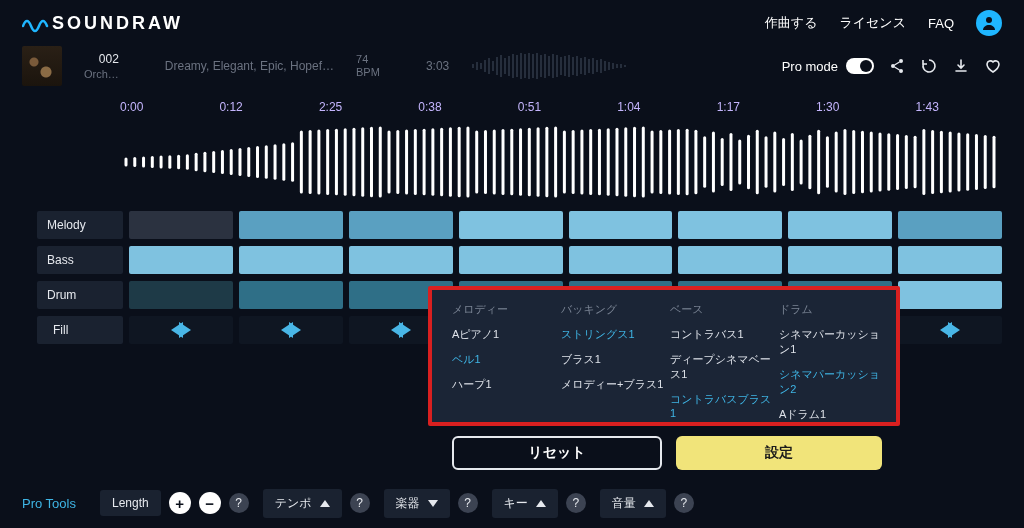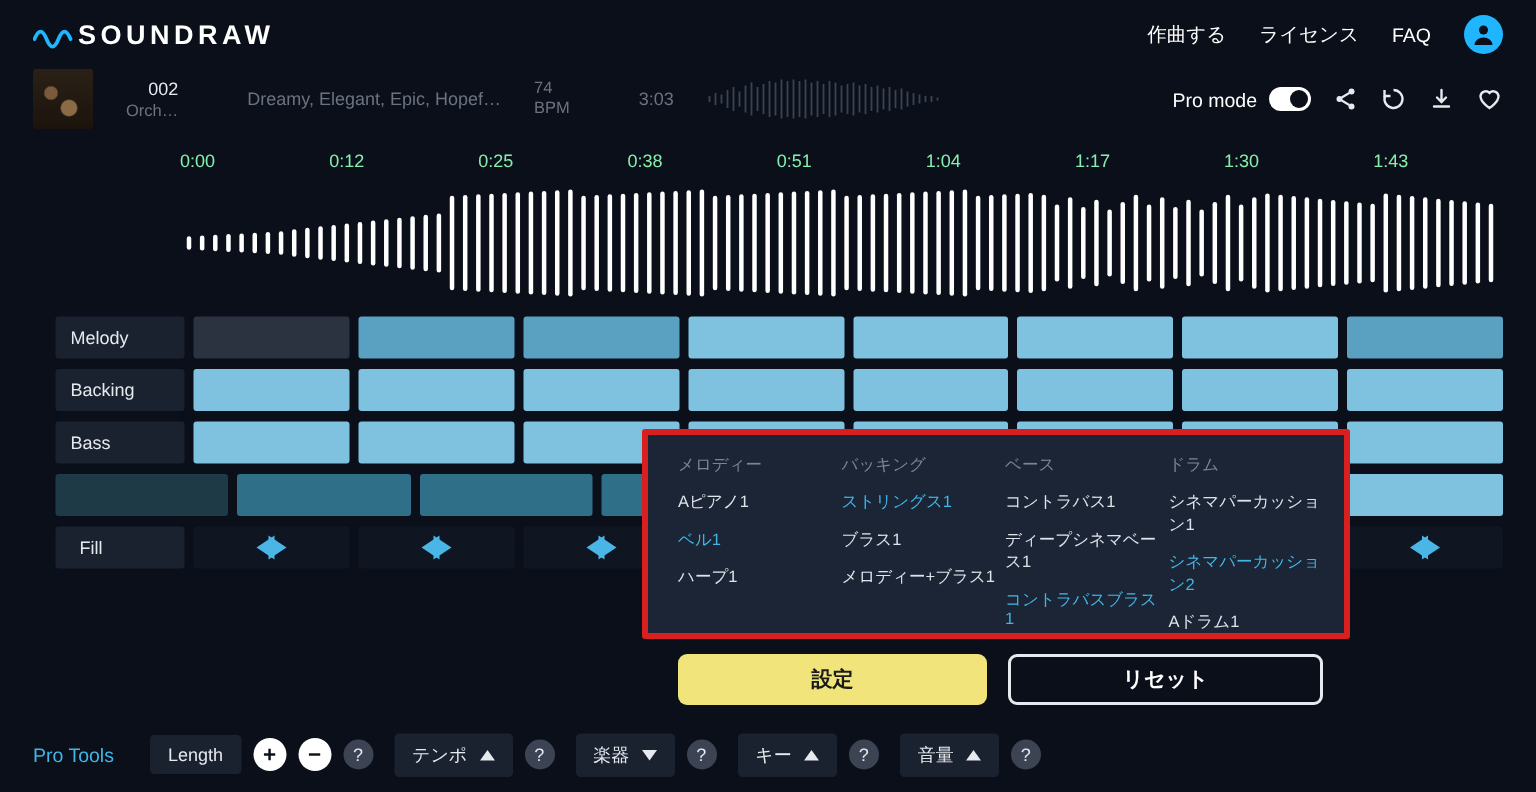--- a/index.html
+++ b/index.html
@@ -51,21 +51,21 @@
   }
   .toggle::after {
     content:""; position:absolute; right:2px; top:2px;
     width:12px; height:12px; border-radius:50%; background:#0a0f1a;
   }
   .ic { width:18px; height:18px; display:flex; align-items:center; justify-content:center; color:#e6e9ee; cursor:pointer; }
 
   
   .ruler {
     position:relative;
-    display:flex; padding:10px 22px 0 120px; color:#86efac; font-size:12px;gap:13px;
+    display:flex; padding:10px 22px 0 120px; color:#c4b5fd; font-size:12px;gap:13px;
   }
   .ruler-tick { width: 112px; text-align:left; }
 
   
   .big-wave { height:96px; padding:0 22px 0 120px; display:flex; align-items:center; }
   .big-wave svg { width:880px; height:88px; display:block; }
 
   
   .grid {
     padding: 0 22px 0 22px;
@@ -251,21 +251,21 @@
         <svg width="18" height="18" viewBox="0 0 18 18">
           <path d="M9 15s-6-3.7-6-8a3.5 3.5 0 0 1 6-2 3.5 3.5 0 0 1 6 2c0 4.3-6 8-6 8z" stroke="#e6e9ee" stroke-width="1.6" fill="none"></path>
         </svg>
       </div>
   </div>
 </div>
 
 <div class="ruler">
   <div class="ruler-tick">0:00</div>
   <div class="ruler-tick">0:12</div>
-  <div class="ruler-tick">0:25</div>
+  <div class="ruler-tick">2:25</div>
   <div class="ruler-tick">0:38</div>
   <div class="ruler-tick">0:51</div>
   <div class="ruler-tick">1:04</div>
   <div class="ruler-tick">1:17</div>
   <div class="ruler-tick">1:30</div>
   <div class="ruler-tick">1:43</div>
 </div>
 
 <div class="big-wave">
   <svg viewBox="0 0 880 88" preserveAspectRatio="none">
@@ -380,42 +380,32 @@
     <div class="cell a0"></div>
     <div class="cell a1"></div>
     <div class="cell a1"></div>
     <div class="cell a2"></div>
     <div class="cell a2"></div>
     <div class="cell a2"></div>
     <div class="cell a2"></div>
     <div class="cell a1"></div>
   </div>
   <div class="grid-row">
-    <div class="row-label">Backing</div>
+    <div class="row-label">Bass</div>
     <div class="cell a2"></div>
     <div class="cell a2"></div>
     <div class="cell a2"></div>
     <div class="cell a2"></div>
     <div class="cell a2"></div>
     <div class="cell a2"></div>
     <div class="cell a2"></div>
     <div class="cell a2"></div>
   </div>
   <div class="grid-row">
-    <div class="row-label">Bass</div>
-    <div class="cell a2"></div>
-    <div class="cell a2"></div>
-    <div class="cell a2"></div>
-    <div class="cell a2"></div>
-    <div class="cell a2"></div>
-    <div class="cell a2"></div>
-    <div class="cell a2"></div>
-    <div class="cell a2"></div>
-  </div>
-  <div class="grid-row">
+    <div class="row-label">Drum</div>
     <div class="cell a4"></div>
     <div class="cell a3"></div>
     <div class="cell a3"></div>
     <div class="cell a3"></div>
     <div class="cell a3"></div>
     <div class="cell a3"></div>
     <div class="cell a3"></div>
     <div class="cell a2"></div>
   </div>
   <div class="fill-row">
@@ -476,22 +466,22 @@
       <div class="popup-item sel">コントラバスブラス1</div>
     </div>
     <div class="popup-col">
       <div class="popup-head">ドラム</div>
       <div class="popup-item">シネマパーカッション1</div>
       <div class="popup-item sel">シネマパーカッション2</div>
       <div class="popup-item">Aドラム1</div>
     </div>
   </div>
   <div class="popup-buttons">
+    <div class="btn btn-secondary">リセット</div>
     <div class="btn btn-primary">設定</div>
-    <div class="btn btn-secondary">リセット</div>
   </div>
 </div>
 
 <div class="pro-tools">
   <div class="pt-label">Pro Tools</div>
 
   <div class="pt-group">
     <div class="pt-name">Length</div>
     <div class="circ-btn">+</div>
     <div class="circ-btn">−</div>

